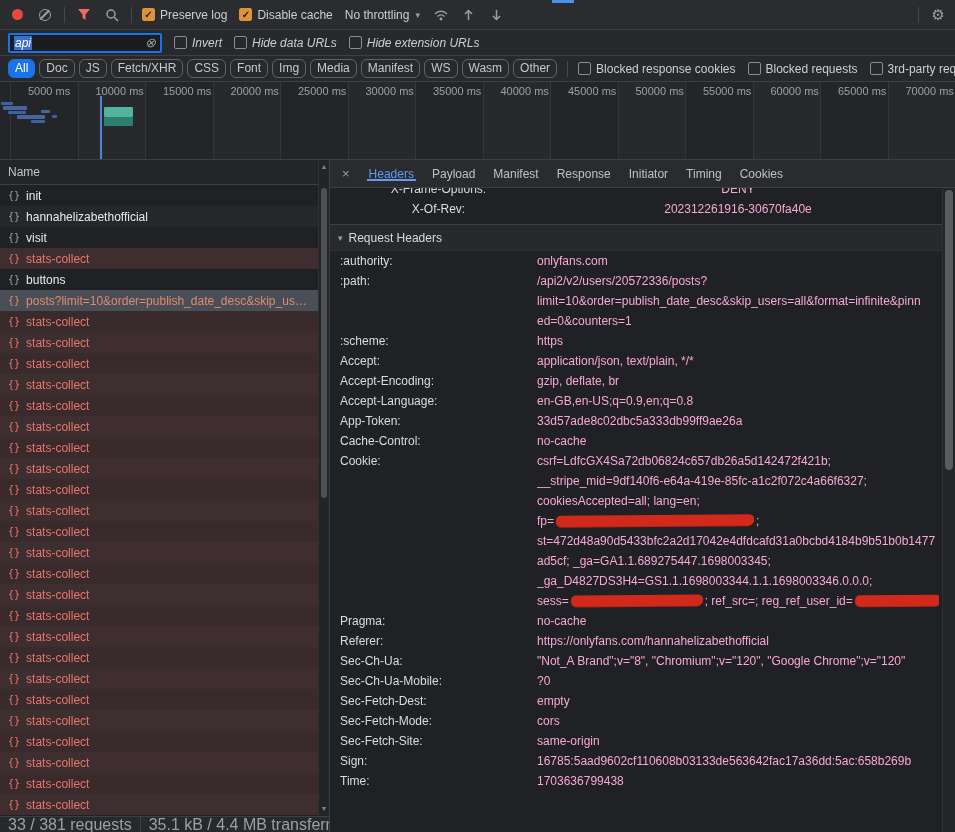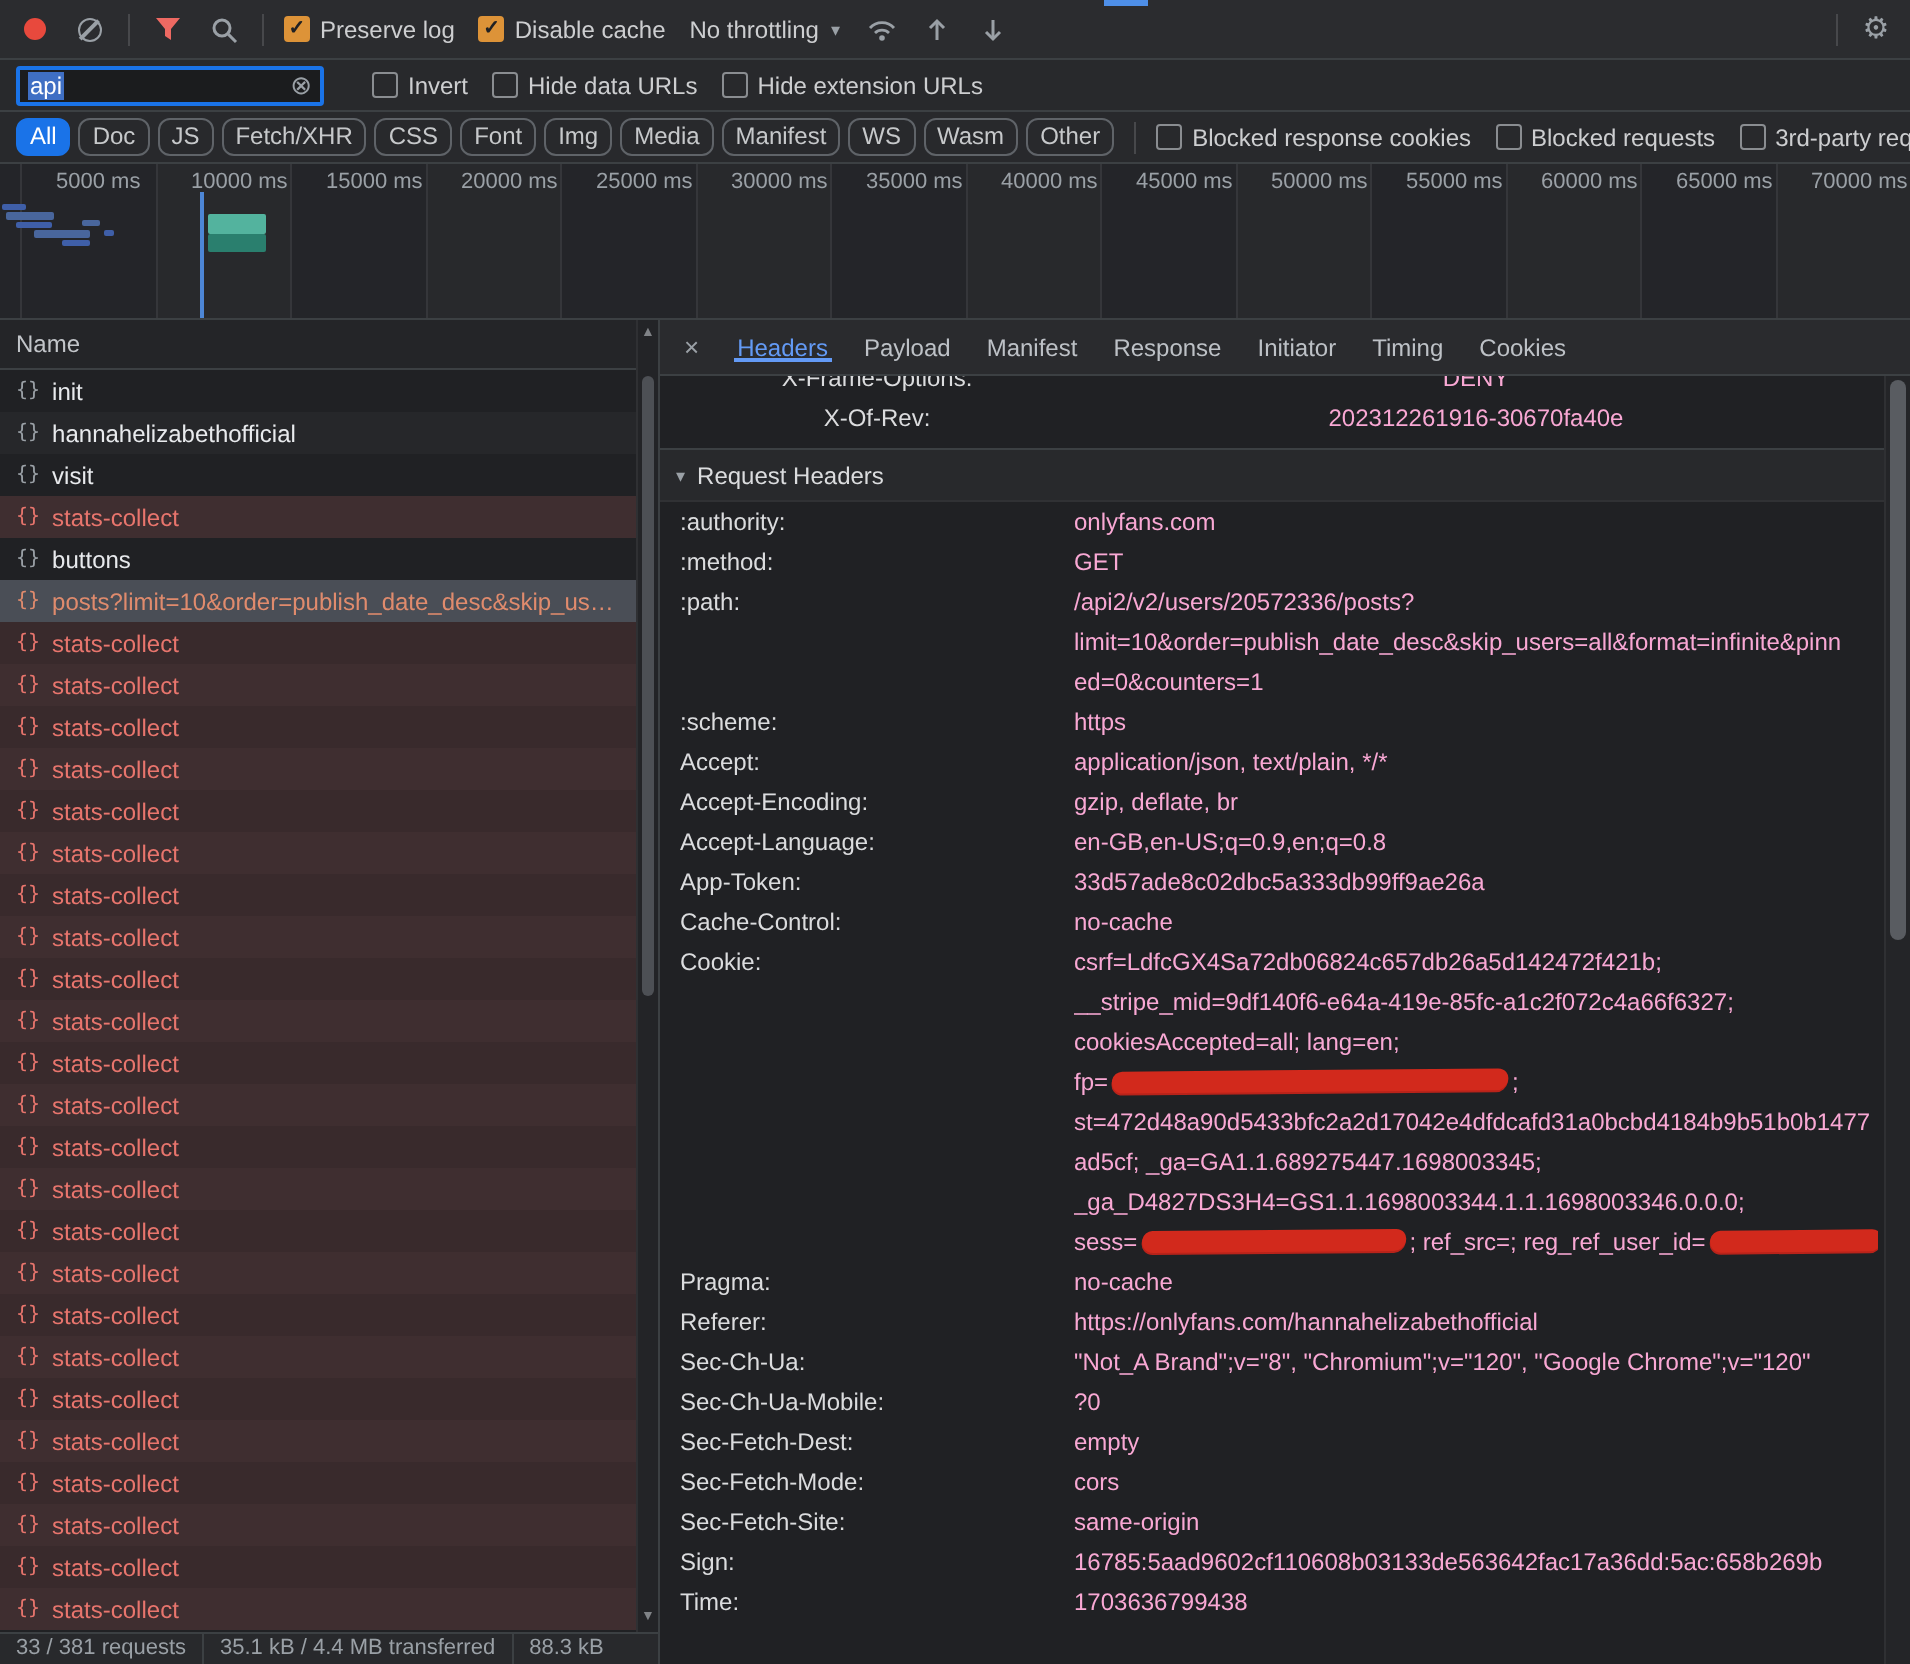--- a/index.html
+++ b/index.html
@@ -31,21 +31,21 @@
   .throttle { display:flex; align-items:center; gap:6px; color:#cdced0; padding:0 2px; white-space:nowrap; }
   .caret { color:#9aa0a6; font-size:9px; }
   .top-accent { position:absolute; left:552px; top:0; width:22px; height:3px; background:#4e8fe8; }
   .gear { color:#9aa0a6; font-size:15px; line-height:1; }
   .spacer { flex:1; }
   .cb-group { display:flex; align-items:center; gap:12px; }
 
   
   .toolbar-filter {
     height:26px; background:#28292c; border-bottom:1px solid #3c4043;
-    display:flex; align-items:center; gap:24px; padding:0 8px;
+    display:flex; align-items:center; gap:12px; padding:0 8px;font-style:italic;
   }
   .filter-input {
     width:154px; height:20px; background:#1b1c1e; border:2px solid #1a73e8; border-radius:2px;
     display:flex; align-items:center; justify-content:space-between; padding:0 4px;
   }
   .fval { background:#3f6fc4; color:#fff; padding:0 1px; line-height:14px; }
   .fclear { color:#9aa0a6; font-size:13px; line-height:1; }
 
   
   .toolbar-types {
@@ -94,21 +94,21 @@
     position:absolute; right:0; top:0; bottom:16px; width:11px;
     background:#232427; border-left:1px solid #2f3033; z-index:2;
   }
   .scroll-arrow { position:absolute; left:0; width:10px; text-align:center; color:#808387; font-size:7px; line-height:10px; }
   .scroll-arrow.up { top:2px; }
   .scroll-arrow.down { bottom:2px; }
   .lthumb { position:absolute; top:28px; left:2px; width:6px; height:310px; background:#4d5055; border-radius:3px; }
 
   .statusbar {
     height:16px; border-top:1px solid #3c4043; background:#28292c;
-    display:flex; align-items:center; font-size:11px; color:#9aa0a6; overflow:hidden; flex-shrink:0;
+    display:flex; align-items:center; font-size:16px; color:#9aa0a6; overflow:hidden; flex-shrink:0;
   }
   .sb-item { padding:0 8px; border-right:1px solid #3c4043; white-space:nowrap; line-height:15px; }
   .sb-item:last-child { border-right:none; }
 
   
   .right { flex:1; display:flex; flex-direction:column; position:relative; background:#202124; min-width:0; }
   .tabs {
     height:28px; background:#2a2b2e; border-bottom:1px solid #3c4043;
     display:flex; align-items:stretch; padding-left:2px; flex-shrink:0;
   }
@@ -493,26 +493,20 @@
           <span>Request Headers</span>
         </div>
         <div>
             <div class="h-row">
               <div class="h-name">:authority:</div>
               <div class="h-val">
                 <div class="vline">onlyfans.com</div>
               </div>
             </div>
             <div class="h-row">
-              <div class="h-name">:method:</div>
-              <div class="h-val">
-                <div class="vline">GET</div>
-              </div>
-            </div>
-            <div class="h-row">
               <div class="h-name">:path:</div>
               <div class="h-val">
                 <div class="vline">/api2/v2/users/20572336/posts?</div>
                 <div class="vline">limit=10&amp;order=publish_date_desc&amp;skip_users=all&amp;format=infinite&amp;pinn</div>
                 <div class="vline">ed=0&amp;counters=1</div>
               </div>
             </div>
             <div class="h-row">
               <div class="h-name">:scheme:</div>
               <div class="h-val">

